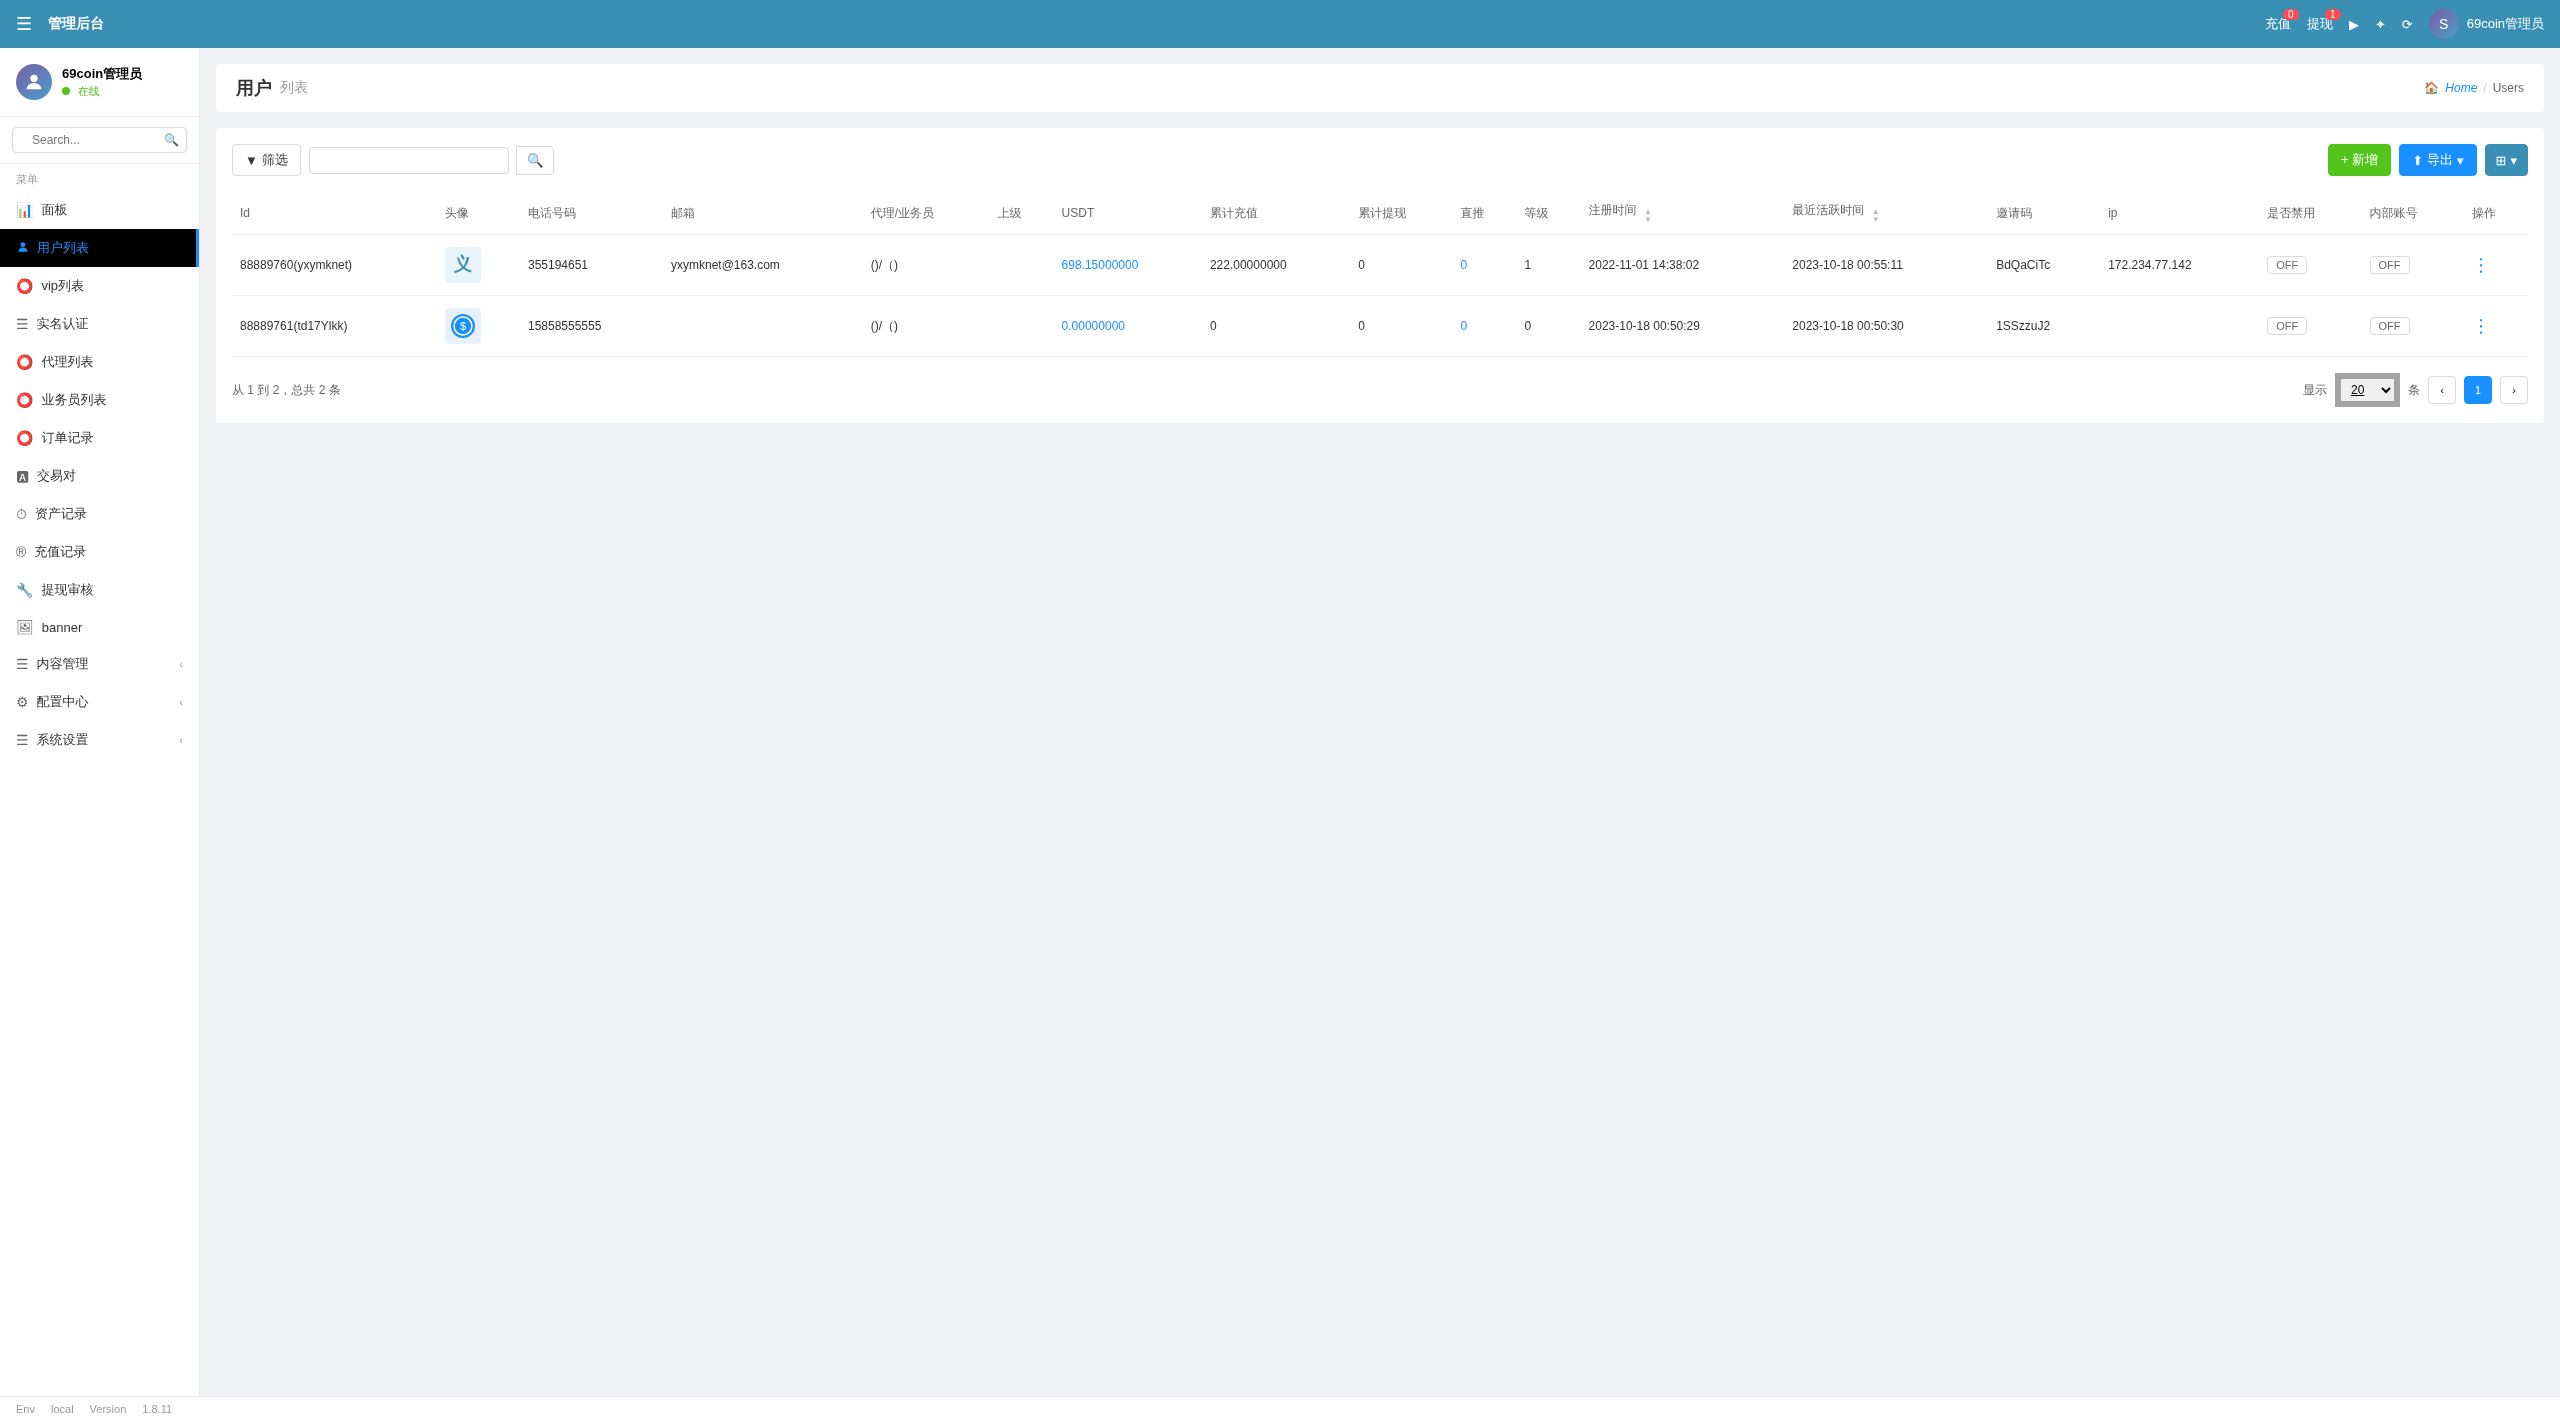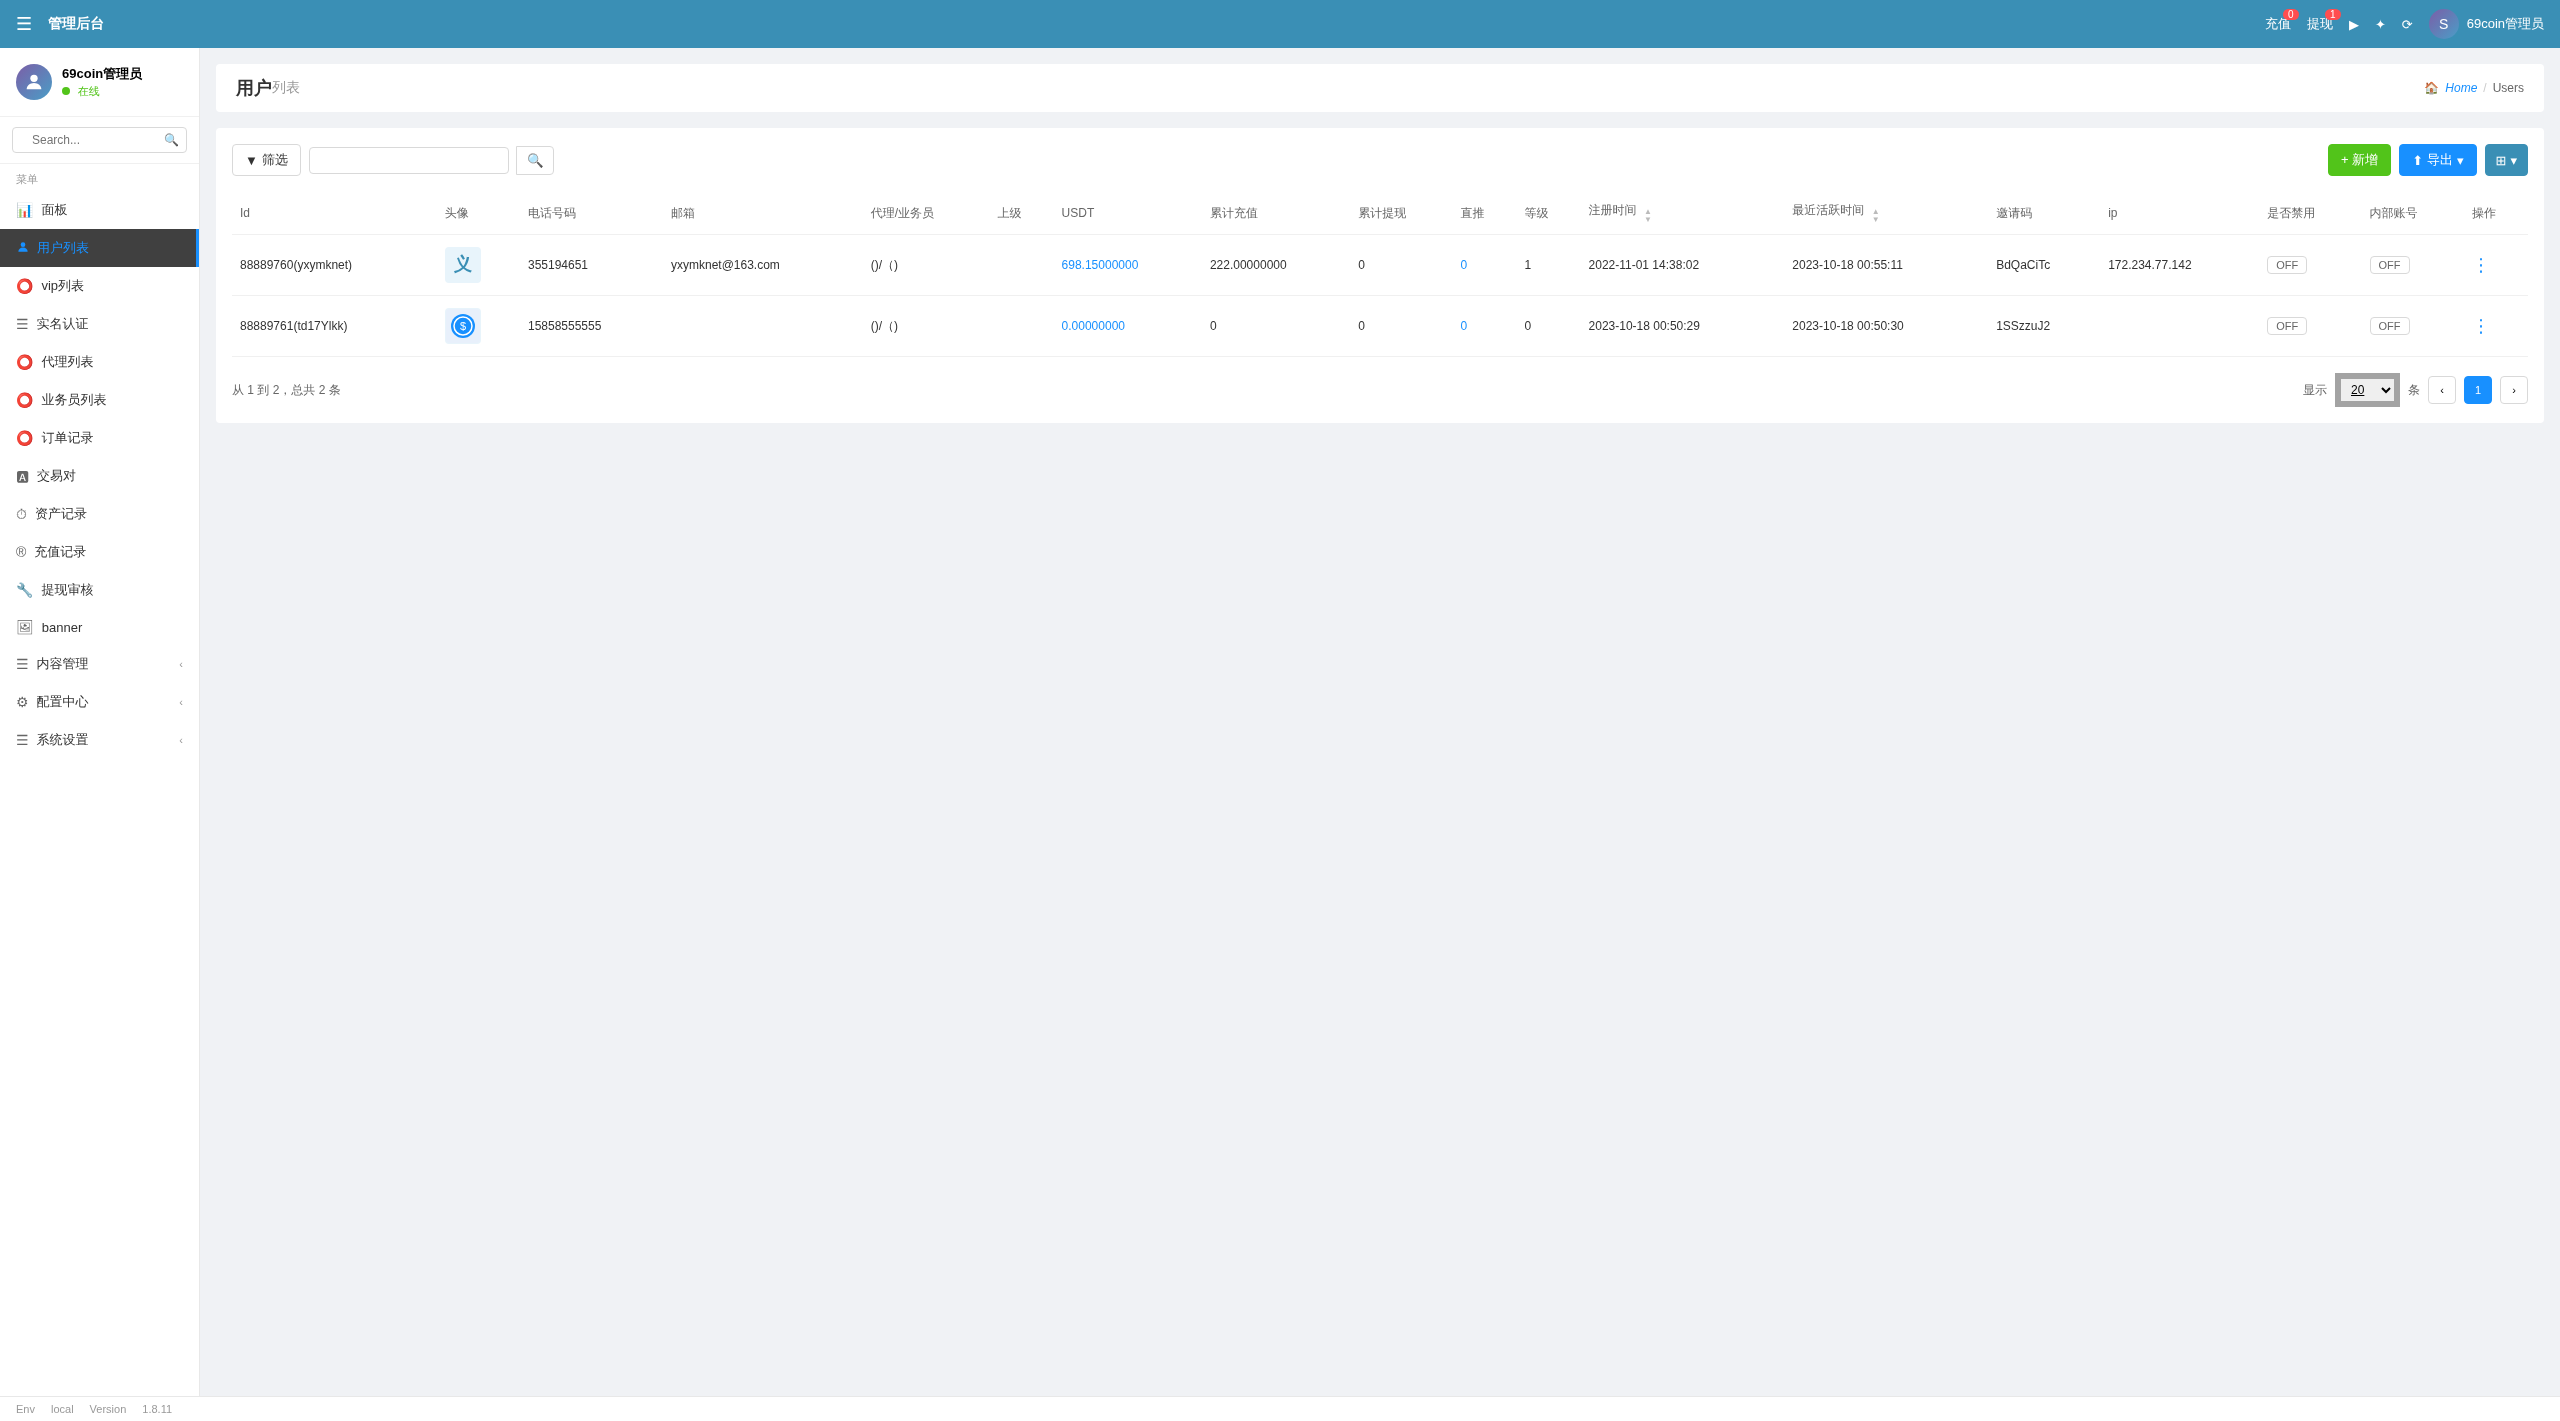--- a/index.html
+++ b/index.html
@@ -133,21 +133,21 @@
     .menu-item {
       display: flex;
       align-items: center;
       padding: 10px 16px;
       cursor: pointer;
       color: #333;
       gap: 8px;
       font-size: 13px;
       position: relative;
     }
-    .menu-item.active { background: #404040; color: #1890ff; border-right: 3px solid #1890ff; gap: 7px; }
+    .menu-item.active { background: #000000; color: #1890ff; border-right: 3px solid #1890ff; gap: 7px; }
     .menu-item .menu-icon { font-size: 14px; color: #666; }
     .menu-item.active .menu-icon { color: #1890ff; }
     .menu-item .arrow { margin-left: auto; font-size: 11px; color: #999; }
 
     
     .content-area {
       flex: 1;
       overflow-y: auto;
       padding: 16px;
       background: #f0f2f5;
@@ -159,20 +159,21 @@
       align-items: center;
       justify-content: space-between;
       margin-bottom: 16px;
       background: white;
       padding: 12px 20px;
       border-radius: 4px;
     }
     .page-title-area {
       display: flex;
       align-items: center;
+      gap: 8px;
       justify-content: space-between;
     }
     .page-title { font-size: 18px; font-weight: bold; color: #333; }
     .page-subtitle { font-size: 14px; color: #999; }
     .breadcrumb {
       display: flex;
       align-items: center;
       gap: 6px;
       font-size: 12px;
       color: #666;

